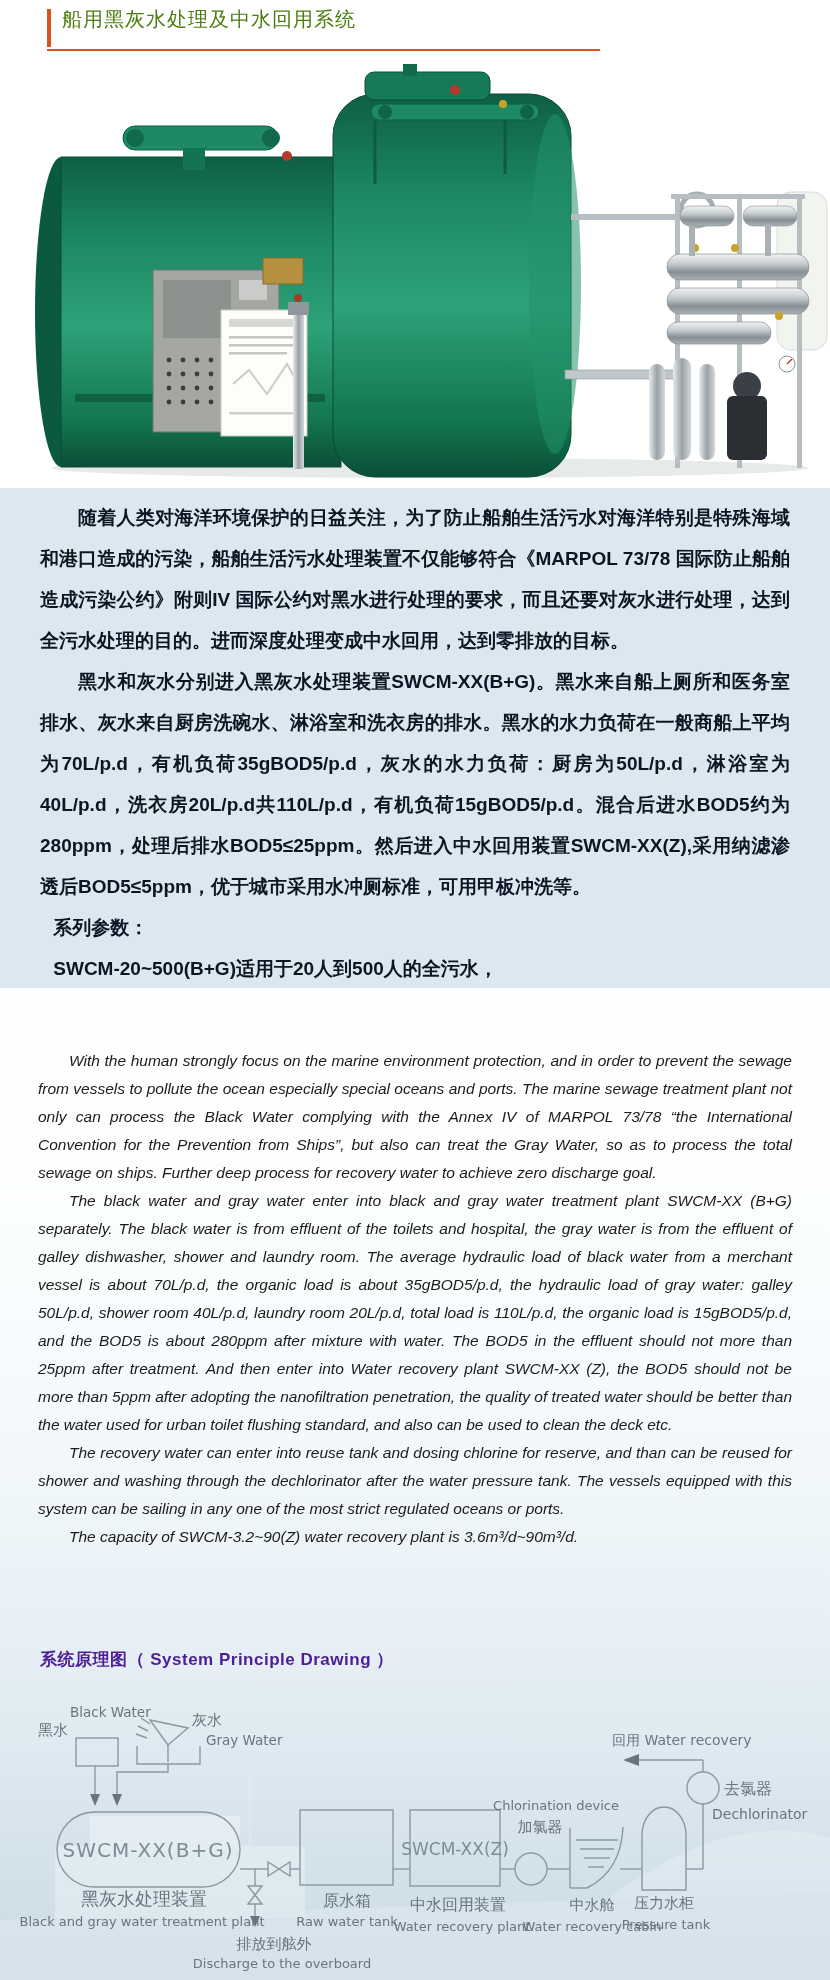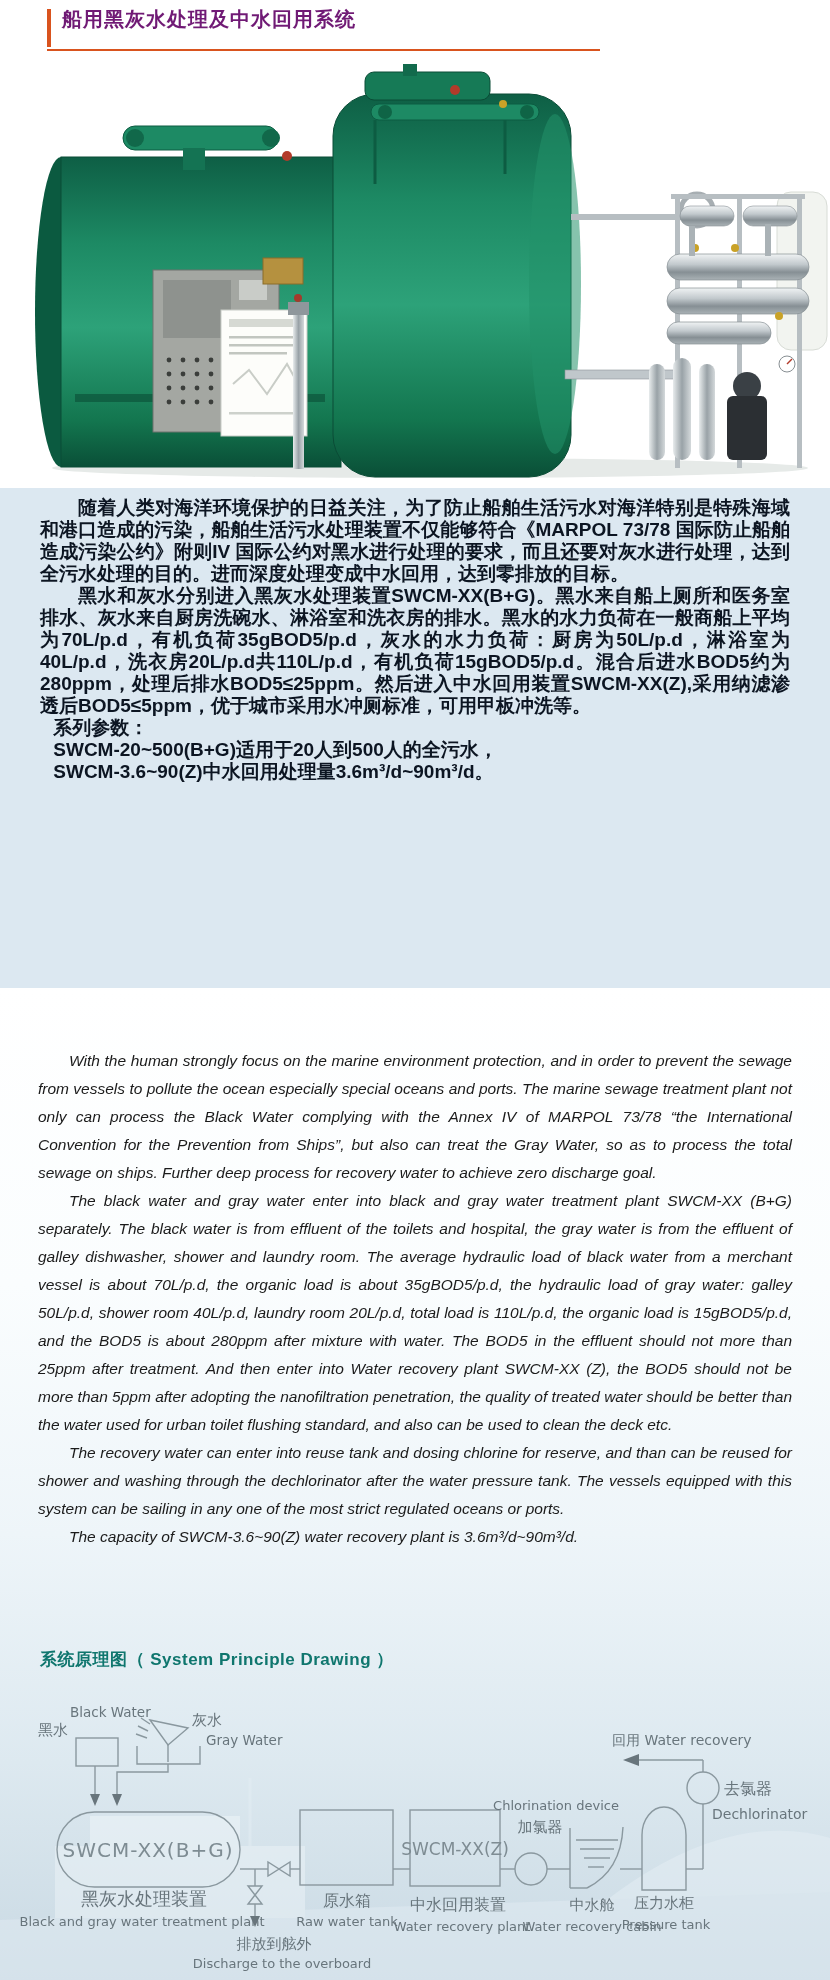--- a/index.html
+++ b/index.html
@@ -2,42 +2,42 @@
 <html><head>
 <meta charset="utf-8">
 <style>
   html,body{margin:0;padding:0;background:#ffffff;}
   .page{position:relative;width:830px;height:1980px;margin:0 auto;background:#ffffff;overflow:hidden;
         font-family:"Liberation Sans","DejaVu Sans",sans-serif;}
   .abs{position:absolute;}
 
   
   .hdr-bar{left:47px;top:9px;width:4px;height:38px;background:#d9531e;}
-  .hdr-zh{left:62px;top:6px;font-size:20px;font-weight:700;color:#701a75;letter-spacing:1px;}
+  .hdr-zh{left:62px;top:6px;font-size:20px;font-weight:400;color:#4d7c0f;letter-spacing:1px;}
   .hdr-en{left:62px;top:29px;font-size:15.5px;font-weight:700;color:#1c1c1c;}
   .hdr-line{left:47px;top:49px;width:553px;height:2px;background:#d9531e;}
 
   
   .photo{left:35px;top:64px;width:793px;height:418px;background:#ffffff;}
 
   
   .zh-sec{left:0;top:488px;width:830px;height:500px;background:#dce8f1;}
-  .zh-text{left:40px;top:497px;width:750px;color:#0c1522;font-size:19px;line-height:22px;
+  .zh-text{left:40px;top:497px;width:750px;color:#0c1522;font-size:19px;line-height:41px;
            font-weight:700;text-align:justify;}
   .zh-text p{margin:0;text-indent:2em;}
   .zh-text p.noind{text-indent:0.7em;text-align:left;}
 
   
   .lower-bg{left:0;top:988px;width:830px;height:992px;
             background:linear-gradient(180deg,#ffffff 0%,#fafdfe 30%,#eef5f9 55%,#dde9f0 78%,#c9d9e3 100%);}
   .en-text{left:38px;top:1047px;width:754px;color:#1b1b1b;font-size:15.5px;line-height:28px;
            text-align:justify;font-style:italic;}
   .en-text p{margin:0;text-indent:2em;}
 
-  .draw-title{left:40px;top:1648px;font-size:17px;font-weight:700;color:#0f766e;letter-spacing:0.5px;}
+  .draw-title{left:40px;top:1648px;font-size:17px;font-weight:700;color:#4c1d95;letter-spacing:0.5px;}
 
   .diagram{left:0;top:1688px;width:830px;height:292px;}
 </style>
 </head>
 <body>
 
 <div class="page">
 
   <div class="abs hdr-bar"></div>
   <div class="abs hdr-zh">船用黑灰水处理及中水回用系统</div>
@@ -185,21 +185,21 @@
     <p class="noind">SWCM-20~500(B+G)适用于20人到500人的全污水，</p>
     <p class="noind">SWCM-3.6~90(Z)中水回用处理量3.6m³/d~90m³/d。</p>
   </div>
 
   <div class="abs lower-bg"></div>
 
   <div class="abs en-text">
     <p>With the human strongly focus on the marine environment protection, and in order to prevent the sewage from vessels to pollute the ocean especially special oceans and ports. The marine sewage treatment plant not only can process the Black Water complying with the Annex IV of MARPOL 73/78 “the International Convention for the Prevention from Ships”, but also can treat the Gray Water, so as to process the total sewage on ships. Further deep process for recovery water to achieve zero discharge goal.</p>
     <p>The black water and gray water enter into black and gray water treatment plant SWCM-XX (B+G) separately. The black water is from effluent of the toilets and hospital, the gray water is from the effluent of galley dishwasher, shower and laundry room. The average hydraulic load of black water from a merchant vessel is about 70L/p.d, the organic load is about 35gBOD5/p.d, the hydraulic load of gray water: galley 50L/p.d, shower room 40L/p.d, laundry room 20L/p.d, total load is 110L/p.d, the organic load is 15gBOD5/p.d, and the BOD5 is about 280ppm after mixture with water. The BOD5 in the effluent should not more than 25ppm after treatment. And then enter into Water recovery plant SWCM-XX (Z), the BOD5 should not be more than 5ppm after adopting the nanofiltration penetration, the quality of treated water should be better than the water used for urban toilet flushing standard, and also can be used to clean the deck etc.</p>
     <p>The recovery water can enter into reuse tank and dosing chlorine for reserve, and than can be reused for shower and washing through the dechlorinator after the water pressure tank. The vessels equipped with this system can be sailing in any one of the most strict regulated oceans or ports.</p>
-    <p>The capacity of SWCM-3.6~90(Z) water recovery plant is 3.6m³/d~90m³/d.</p>
+    <p>The capacity of SWCM-3.2~90(Z) water recovery plant is 3.6m³/d~90m³/d.</p>
   </div>
 
   <div class="abs draw-title">系统原理图（ System Principle Drawing ）</div>
 
   <div class="abs diagram">
     <svg width="830" height="292" viewBox="0 0 830 292" font-family="DejaVu Sans, Liberation Sans, sans-serif">
 
       <g opacity="0.5">
         <path d="M520,292 Q690,110 830,150 L830,292 Z" fill="#e6eff5"></path>
         <polygon points="0,232 830,204 830,292 0,292" fill="#e2ecf3"></polygon>

